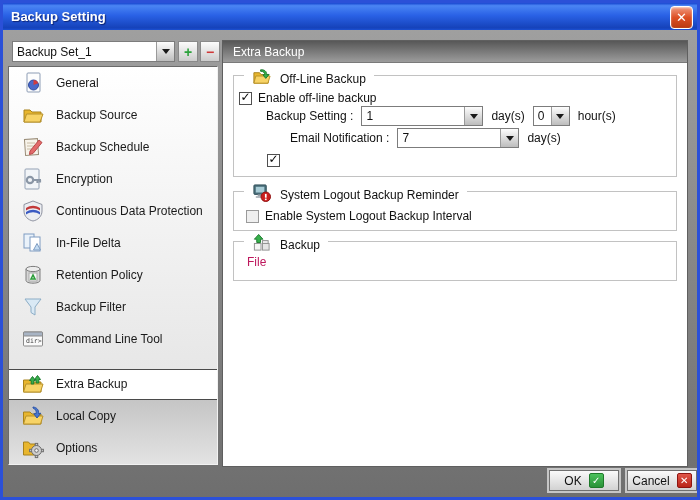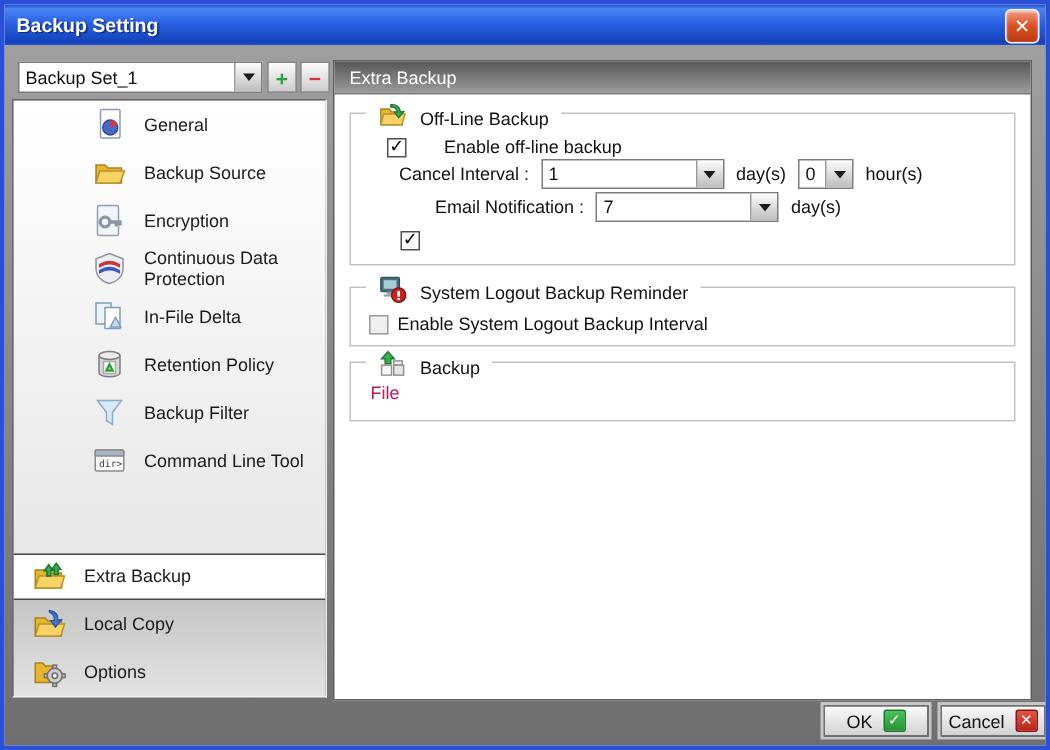--- a/index.html
+++ b/index.html
@@ -23,21 +23,21 @@
   .tri{width:0;height:0;border-left:4px solid transparent;border-right:4px solid transparent;border-top:5px solid #1a1a1a;}
   .set-combo{position:absolute;left:9px;top:11px;width:163px;height:21px;}
   .sq-btn{position:absolute;top:11px;width:20px;height:21px;background:linear-gradient(180deg,#fcfcfc,#cccccc);
           border:1px solid #8a8a8a;box-sizing:border-box;display:flex;align-items:center;justify-content:center;
           font-weight:bold;font-size:14px;cursor:pointer;}
   .sq-btn.add{left:175px;color:#2ca23c;}
   .sq-btn.rem{left:197px;color:#d03838;}
   
   .listbox{position:absolute;left:5px;top:36px;width:210px;height:399px;border:1px solid;
            border-color:#6a6a6a #f2f2f2 #f2f2f2 #6a6a6a;box-sizing:border-box;display:flex;flex-direction:column;overflow:hidden;}
-  .list-upper{height:329px;background:linear-gradient(180deg,#ffffff,#e7e7e7);padding-left:40px;}
+  .list-upper{height:329px;background:linear-gradient(180deg,#ffffff,#e7e7e7);}
   .list-lower{flex:1;background:linear-gradient(180deg,#c5c5c5,#e3e3e3);}
   .item{height:32px;display:flex;align-items:center;padding-left:12px;gap:11px;font-size:12px;color:#1a1a1a;cursor:pointer;}
   .item.selected{background:#fff;border-top:1px solid #4a4a4a;border-bottom:1px solid #4a4a4a;}
   .icn{width:24px;height:24px;display:inline-flex;flex:none;}
   .icn svg{width:100%;height:100%;}
   
   .main{position:absolute;left:219px;top:10px;width:466px;height:427px;border:1px solid #5f5f5f;
         box-sizing:border-box;background:#fff;}
   .main-header{height:22px;background:linear-gradient(180deg,#575757,#9c9c9c);color:#fff;font-size:12px;
                display:flex;align-items:center;padding-left:10px;box-sizing:border-box;border-bottom:1px solid #7a7a7a;}
@@ -109,20 +109,30 @@
         <div class="item">
           <span class="icn">
             <svg viewBox="0 0 24 24">
                 <path d="M3 7 L3 19 L20 19 L20 9 L11 9 L9 7 Z" fill="#e8b62e" stroke="#a8821c"></path>
                 <path d="M5.5 11 L22 11 L19 19 L3 19 Z" fill="#f7d366" stroke="#b8922a"></path>
               </svg>
           </span>
           <span class="lbl">Backup Source</span>
         </div>
 
+        <div class="item">
+          <span class="icn">
+            <svg viewBox="0 0 24 24">
+                <rect x="4" y="4" width="13" height="16" fill="#f7f3ea" stroke="#9a8d78" transform="rotate(-4 11 12)"></rect>
+                <path d="M6 8 H14 M6 11 H14 M6 14 H11" stroke="#c8bca6" stroke-width="1" fill="none"></path>
+                <path d="M9 16 L18 5 L21 7.5 L12 18.5 L8.5 19.5 Z" fill="#e26a6a" stroke="#b84848"></path>
+              </svg>
+          </span>
+          <span class="lbl">Backup Schedule</span>
+        </div>
 
         <div class="item">
           <span class="icn">
             <svg viewBox="0 0 24 24">
                 <rect x="4" y="2" width="14" height="20" rx="1" fill="#f2f5f8" stroke="#93a1b4"></rect>
                 <circle cx="9" cy="13" r="3.2" fill="none" stroke="#8b97a6" stroke-width="2.2"></circle>
                 <path d="M12 13 H20 M16.5 13 V16 M19 13 V15.4" stroke="#8b97a6" stroke-width="2.2" fill="none"></path>
               </svg>
           </span>
           <span class="lbl">Encryption</span>
@@ -236,27 +246,27 @@
             <span class="gicn">
               <svg viewBox="0 0 20 20">
                   <path d="M2 6 V17 H17 V8 H9.5 L8 6 Z" fill="#e8b62e" stroke="#a8821c"></path>
                   <path d="M4 9.5 H19 L16.8 17 H2 Z" fill="#f7d366" stroke="#b8922a"></path>
                   <path d="M9 3 C13 2.5 15.5 4.5 15.5 8 L18 7.8 L14.5 12 L11.5 8.2 L13.5 8 C13.3 5.8 11.8 4.5 9 4.5 Z" fill="#35b04a" stroke="#1f7a30"></path>
                 </svg>
             </span>
             <span>Off-Line Backup</span>
           </div>
 
-          <div class="row" style="left:24px;top:12px;gap:19px;">
+          <div class="row" style="left:5px;top:12px;">
             <span class="cb checked"></span>
             <span>Enable off-line backup</span>
           </div>
 
           <div class="row" style="left:32px;top:30px;">
-            <span class="fld-lbl">Cancel Interval :</span>
+            <span class="fld-lbl">Backup Setting :</span>
             <div class="combo" style="width:122px;">
               <span class="combo-value">1</span>
               <span class="combo-btn">
                   <i class="tri"></i>
                 </span>
             </div>
             <span class="unit">day(s)</span>
             <div class="combo" style="width:37px;">
               <span class="combo-value">0</span>
               <span class="combo-btn">

